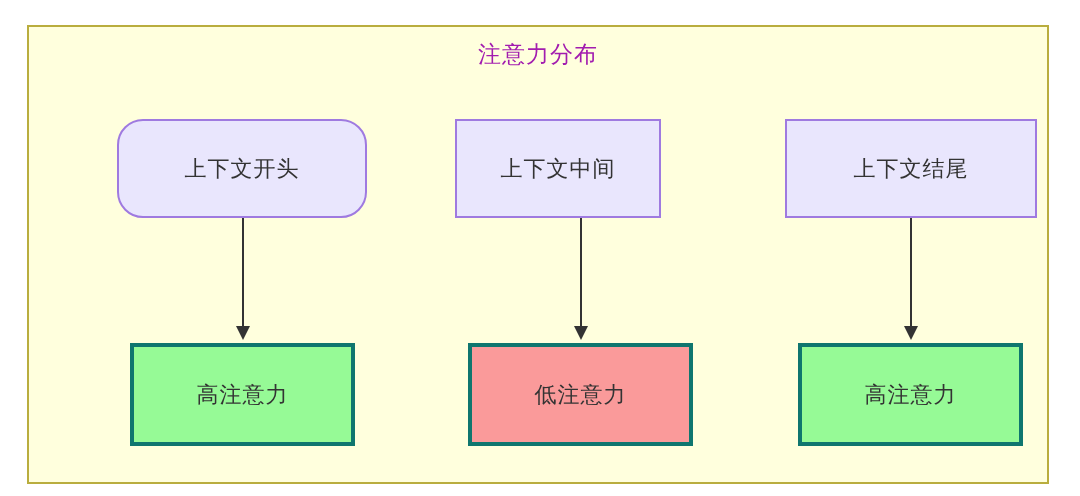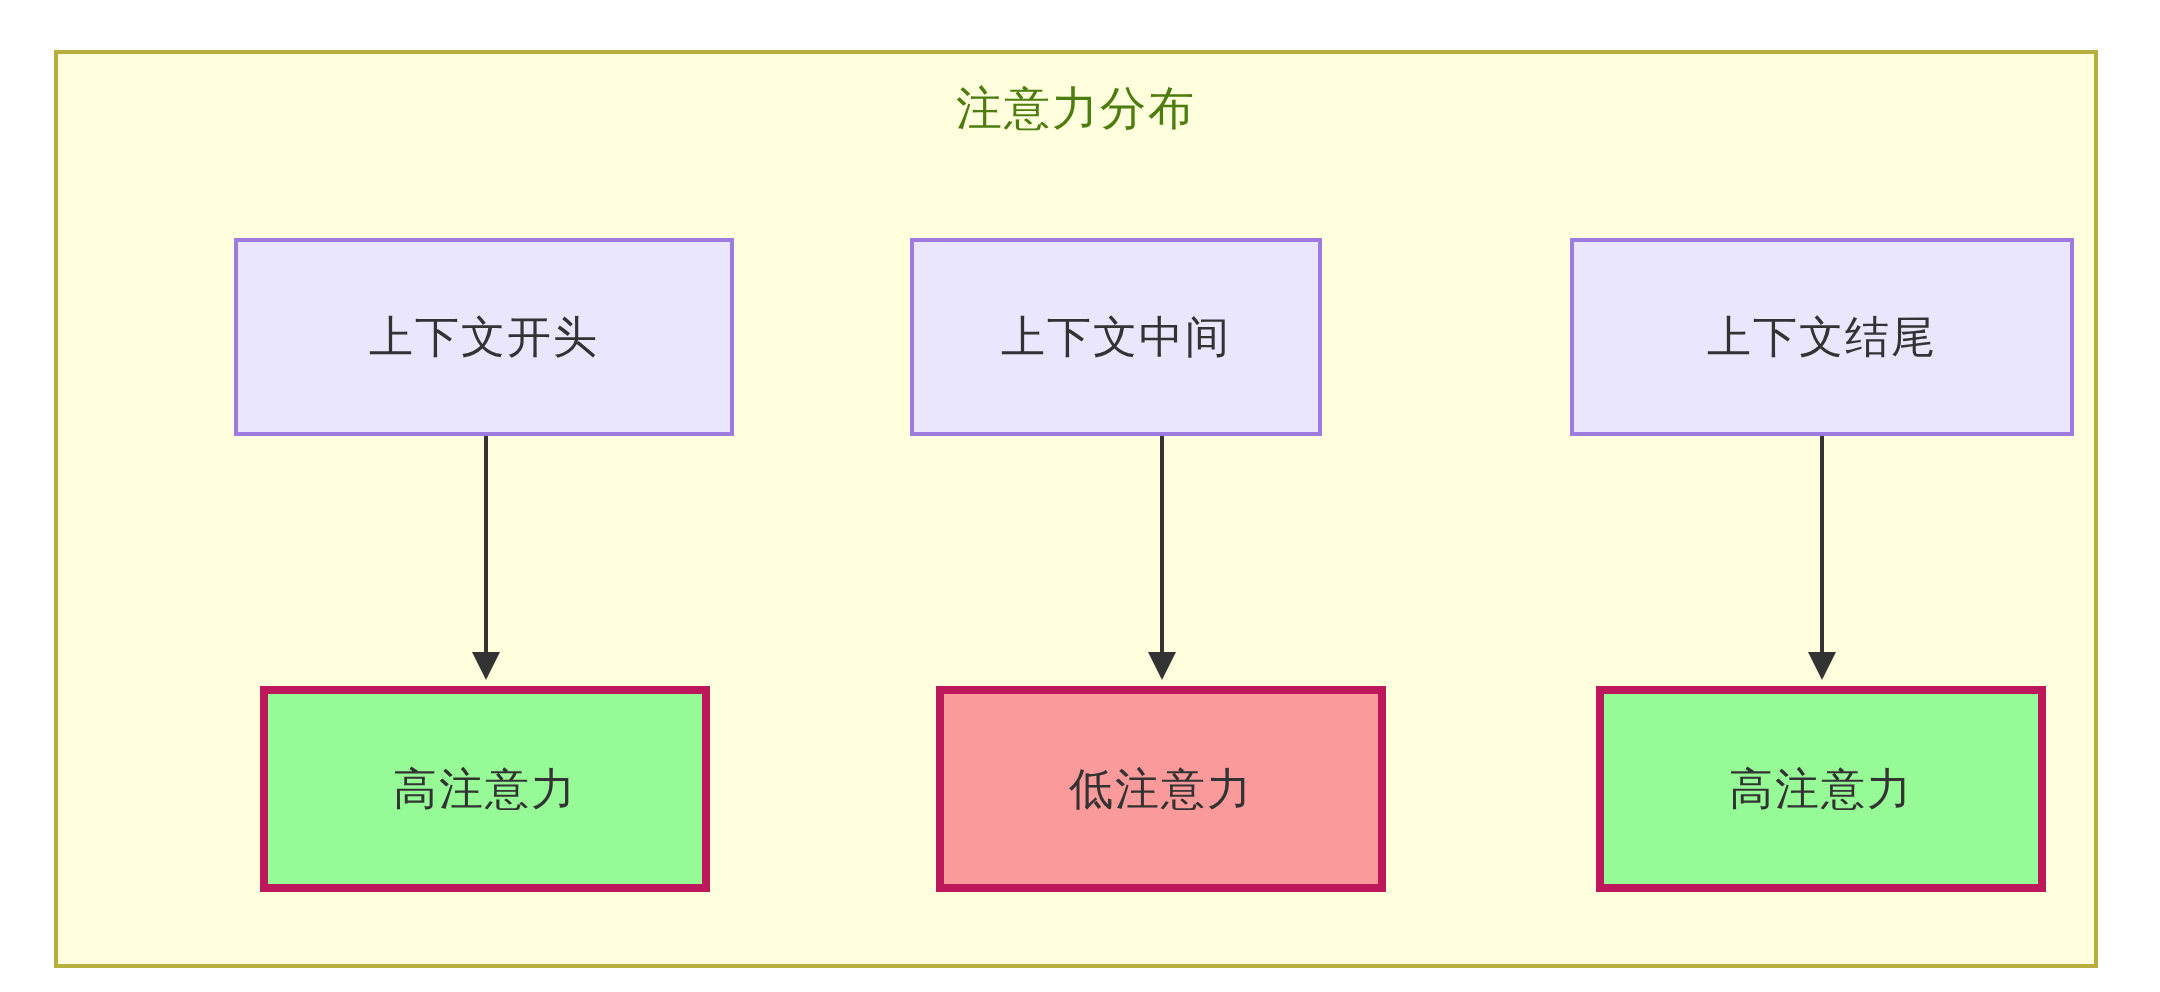--- a/index.html
+++ b/index.html
@@ -33,21 +33,21 @@
   }
 
   
   .diagram-title {
     position: absolute;
     left: 0;
     top: 12px;
     width: 100%;
     text-align: center;
     font-size: 23px;
-    color: #4d7c0f;
+    color: #a21caf;
     letter-spacing: 1px;
     white-space: nowrap;
   }
 
   
   .node {
     position: absolute;
     box-sizing: border-box;
     display: flex;
     align-items: center;
@@ -58,34 +58,34 @@
     white-space: nowrap;
   }
 
   .node.source {
     background: #e9e6fd;
     border: 2px solid #9f7ae0;
     height: 99px;
   }
 
   .node.result {
-    border: 4px solid #be185d;
+    border: 4px solid #0f766e;
     height: 103px;
   }
 
   .node.result.high {
     background: #96fa96;
   }
 
   .node.result.low {
     background: #fa9a9a;
   }
 
   
-  .col-1.source { left: 88px;  top: 92px;  width: 250px; }
+  .col-1.source { left: 88px;  top: 92px;  width: 250px; border-radius: 26px; }
   .col-2.source { left: 426px; top: 92px;  width: 206px; }
   .col-3.source { left: 756px; top: 92px;  width: 252px; }
 
   .col-1.result { left: 101px; top: 316px; width: 225px; }
   .col-2.result { left: 439px; top: 316px; width: 225px; }
   .col-3.result { left: 769px; top: 316px; width: 225px; }
 
   
   .arrow {
     position: absolute;

